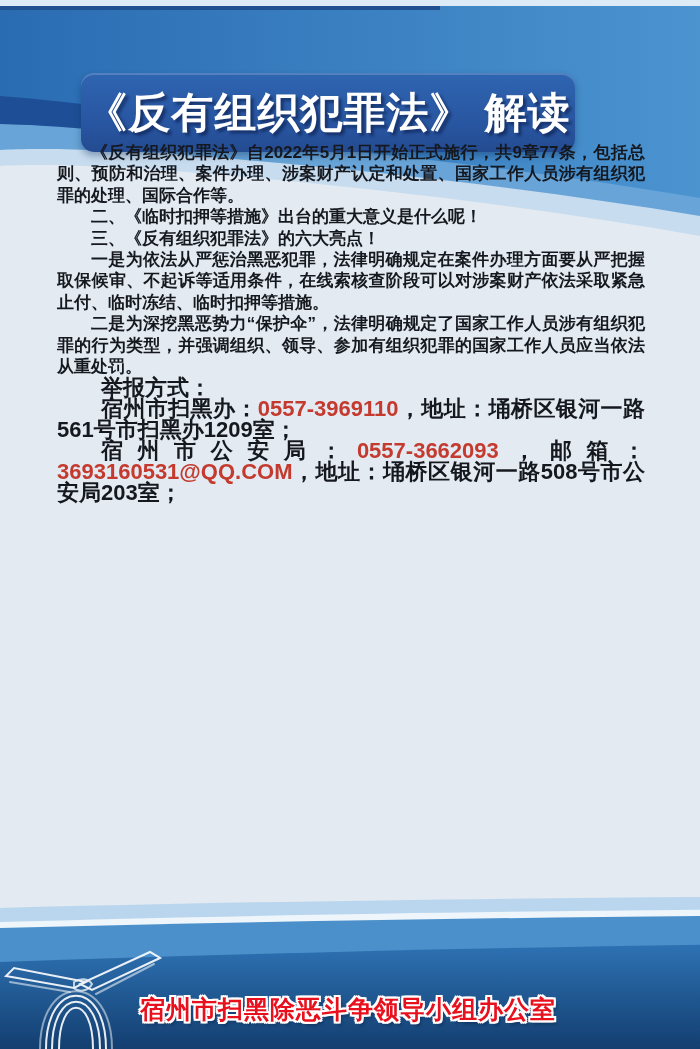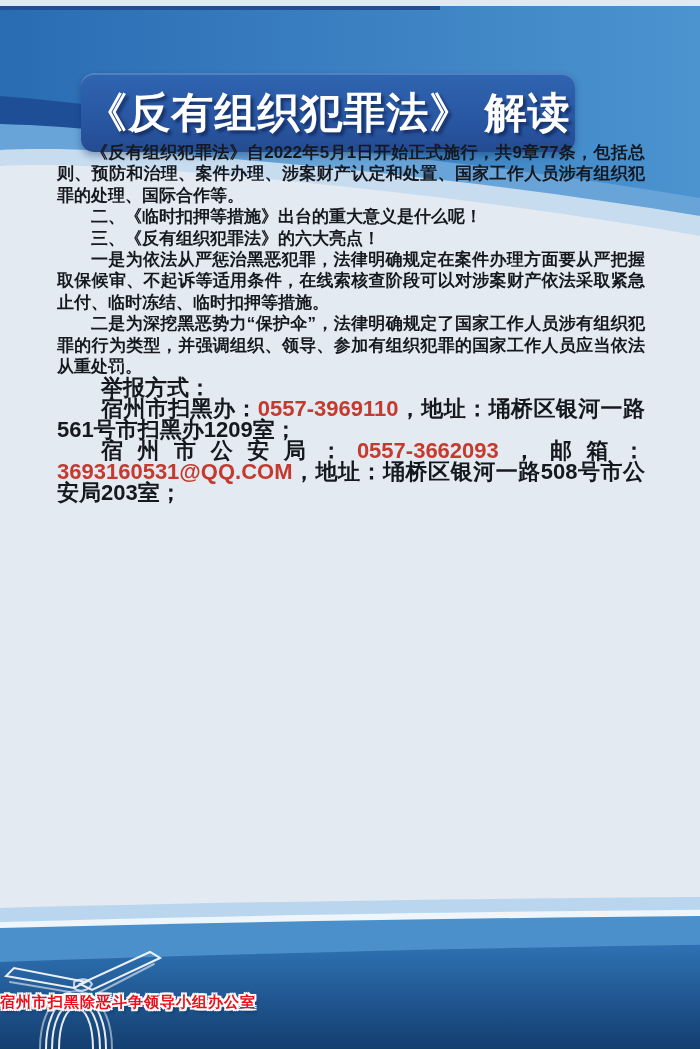--- a/index.html
+++ b/index.html
@@ -28,22 +28,22 @@
     margin:0;font-size:17px;line-height:21.4px;font-weight:bold;
     text-align:justify;text-indent:2em;
   }
   .report p{
     font-size:22px;line-height:21px;font-weight:700;
   }
   .red{color:#c43a2e;}
   .waves-svg{position:absolute;left:0;top:870px;z-index:1;}
   .sketch-svg{position:absolute;left:0;top:948px;z-index:2;}
   .footer-title{
-    position:absolute;left:0;top:993px;width:556px;text-align:left;z-index:4;
-    font-size:15px;font-weight:bold;color:#e8101c;letter-spacing:1px;
+    position:absolute;left:0;top:993px;width:556px;text-align:right;z-index:4;
+    font-size:25px;font-weight:bold;color:#e8101c;letter-spacing:1px;
     text-shadow:
       -2px -2px 0 #fff, 2px -2px 0 #fff, -2px 2px 0 #fff, 2px 2px 0 #fff,
       0 -2px 0 #fff, 0 2px 0 #fff, -2px 0 0 #fff, 2px 0 0 #fff,
       3px 4px 3px rgba(0,10,40,.35);
   }
 </style>
 </head>
 <body>
 
 <div class="poster">

